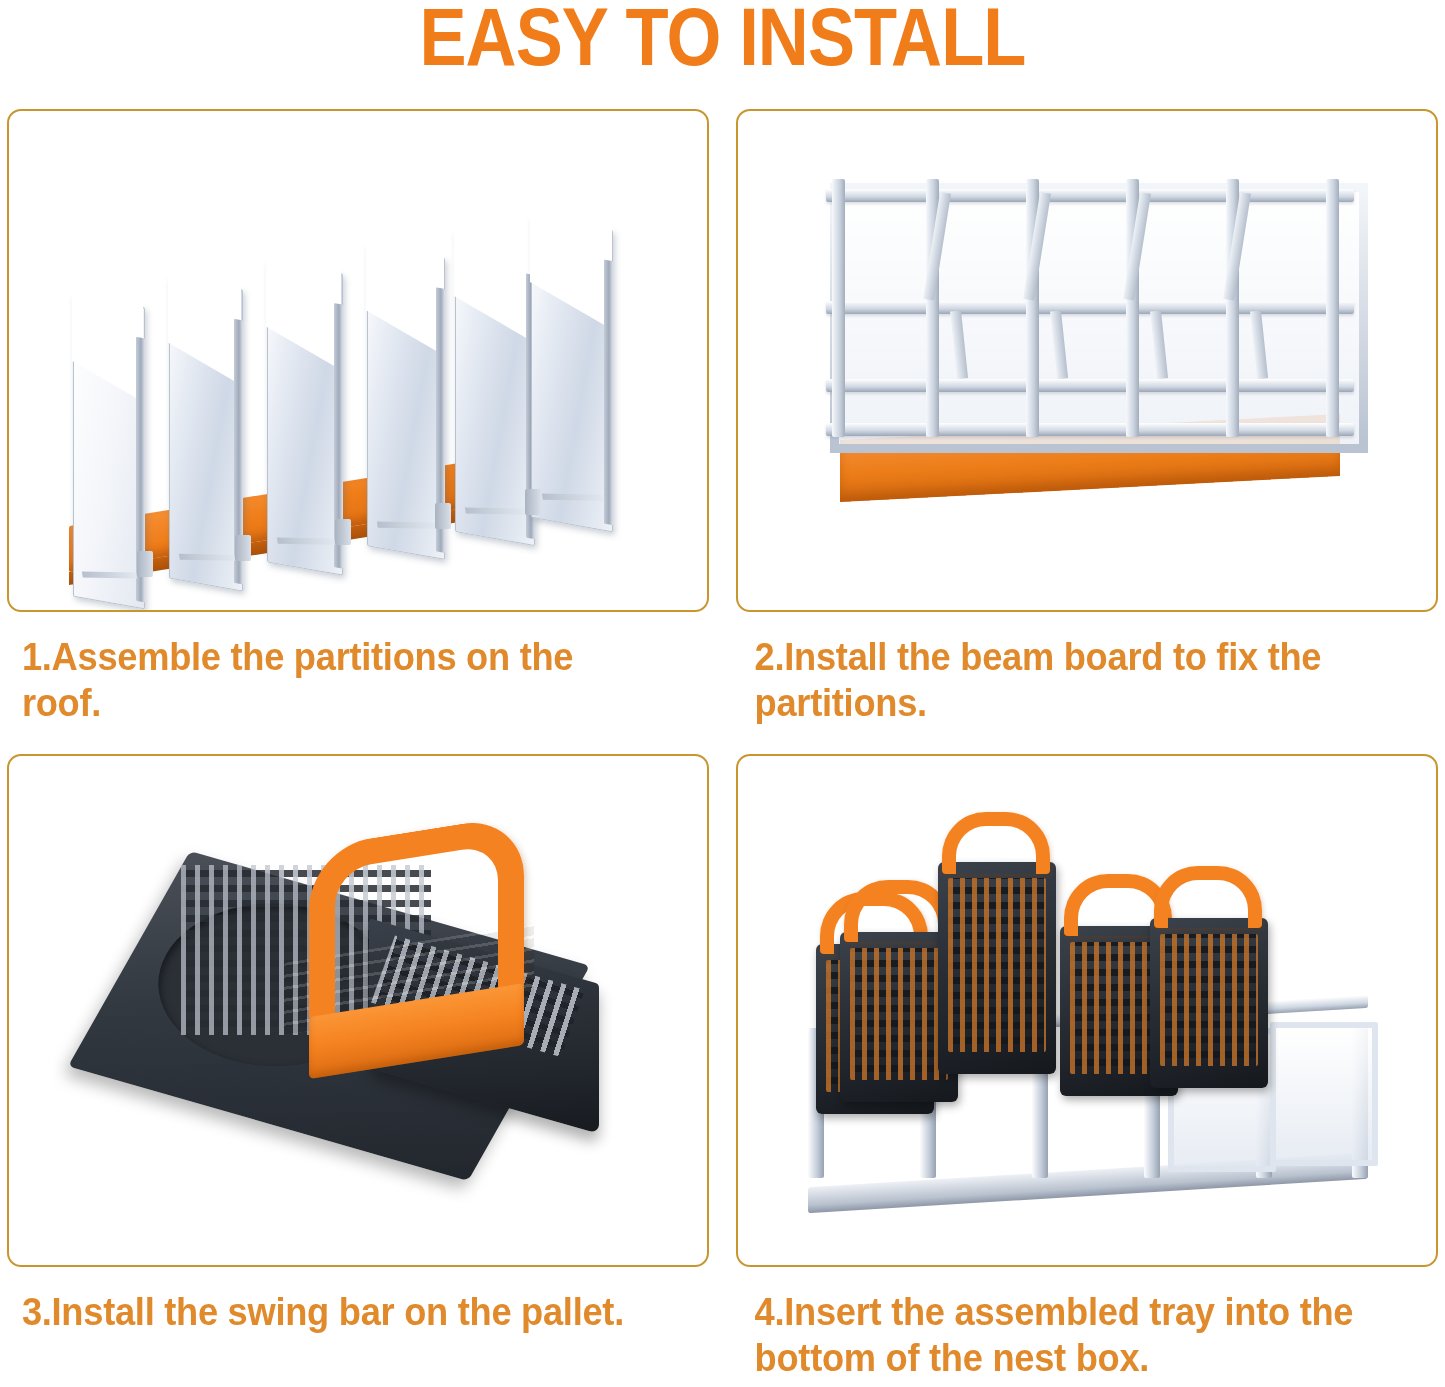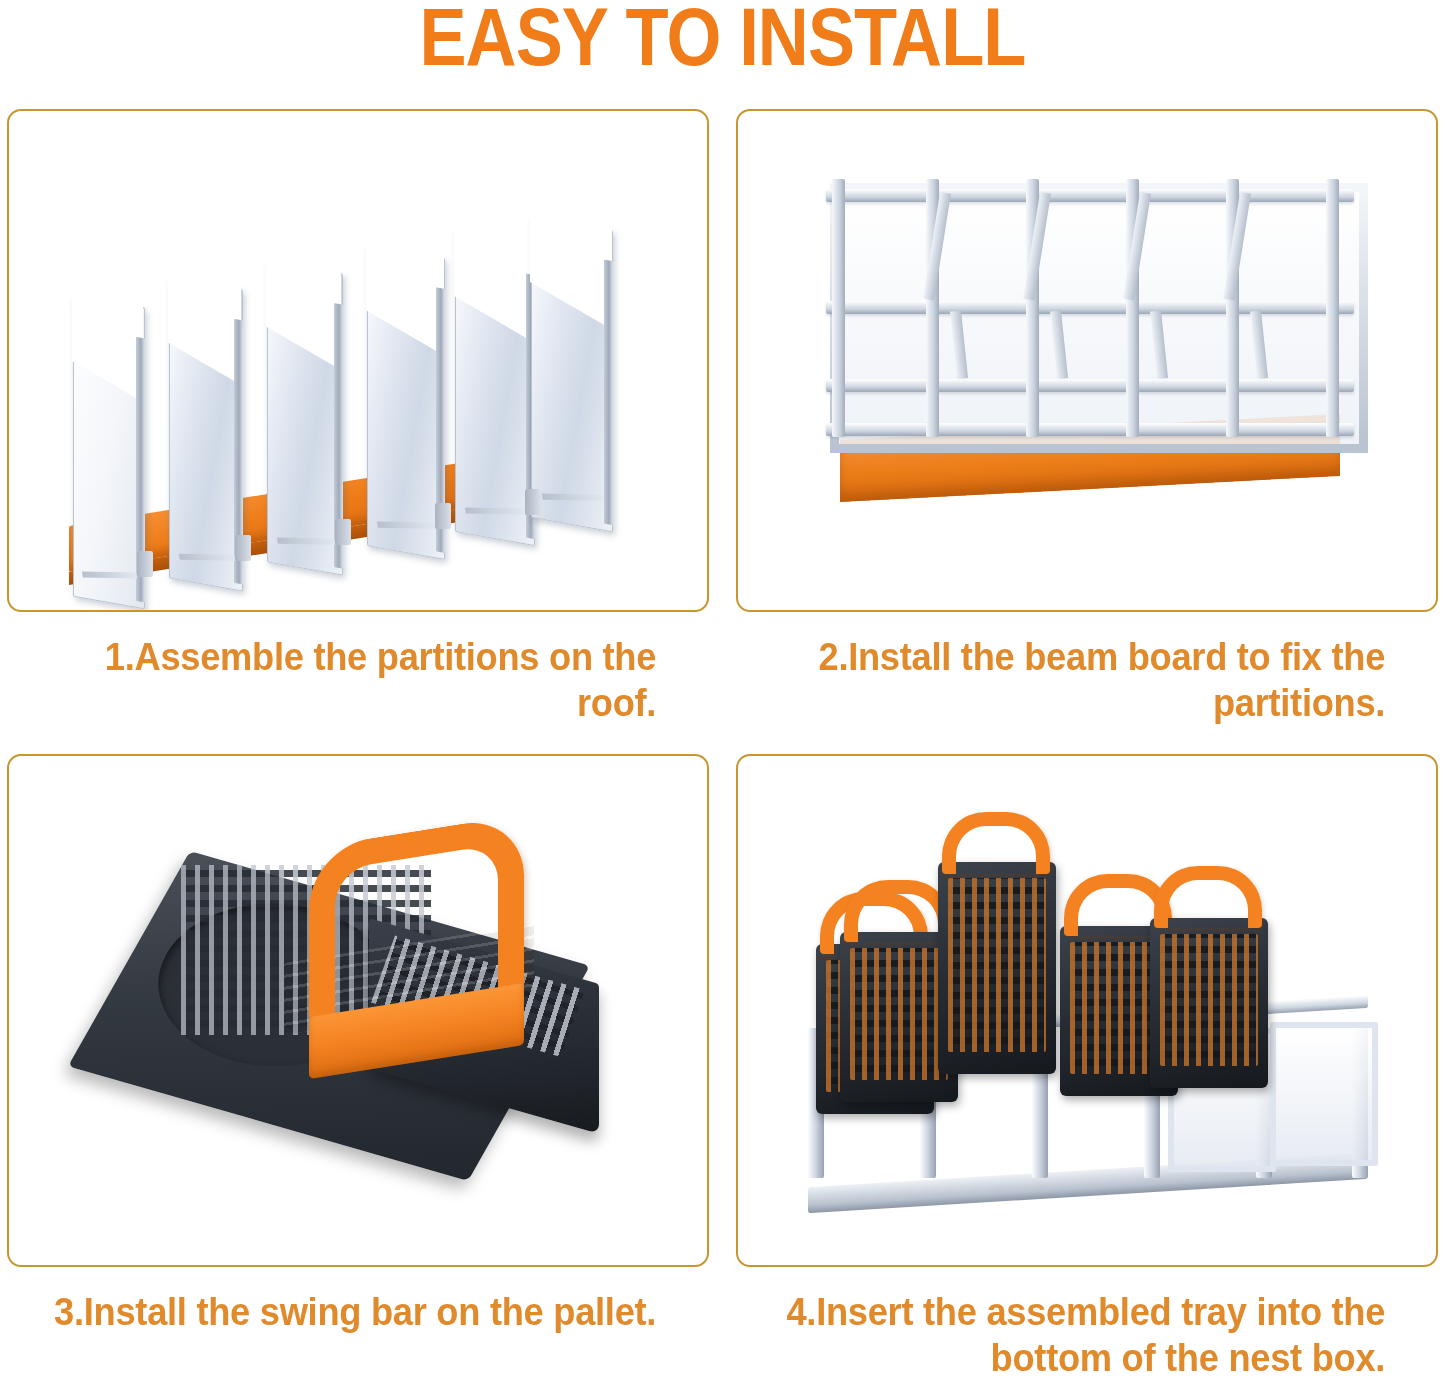--- a/index.html
+++ b/index.html
@@ -38,21 +38,20 @@
     position: absolute;
     top: 109px;
     left: 7px;
     width: 1431px;
     height: 1275px;
     display: grid;
     grid-template-columns: 702px 702px;
     grid-template-rows: 503px 142px 513px 119px;
     column-gap: 27px;
     row-gap: 0;
-    text-align: right;
   }
 
   .step-figure {
     border: 2px solid #C8962F;
     border-radius: 14px;
     background: #ffffff;
     position: relative;
     overflow: hidden;
   }
 

